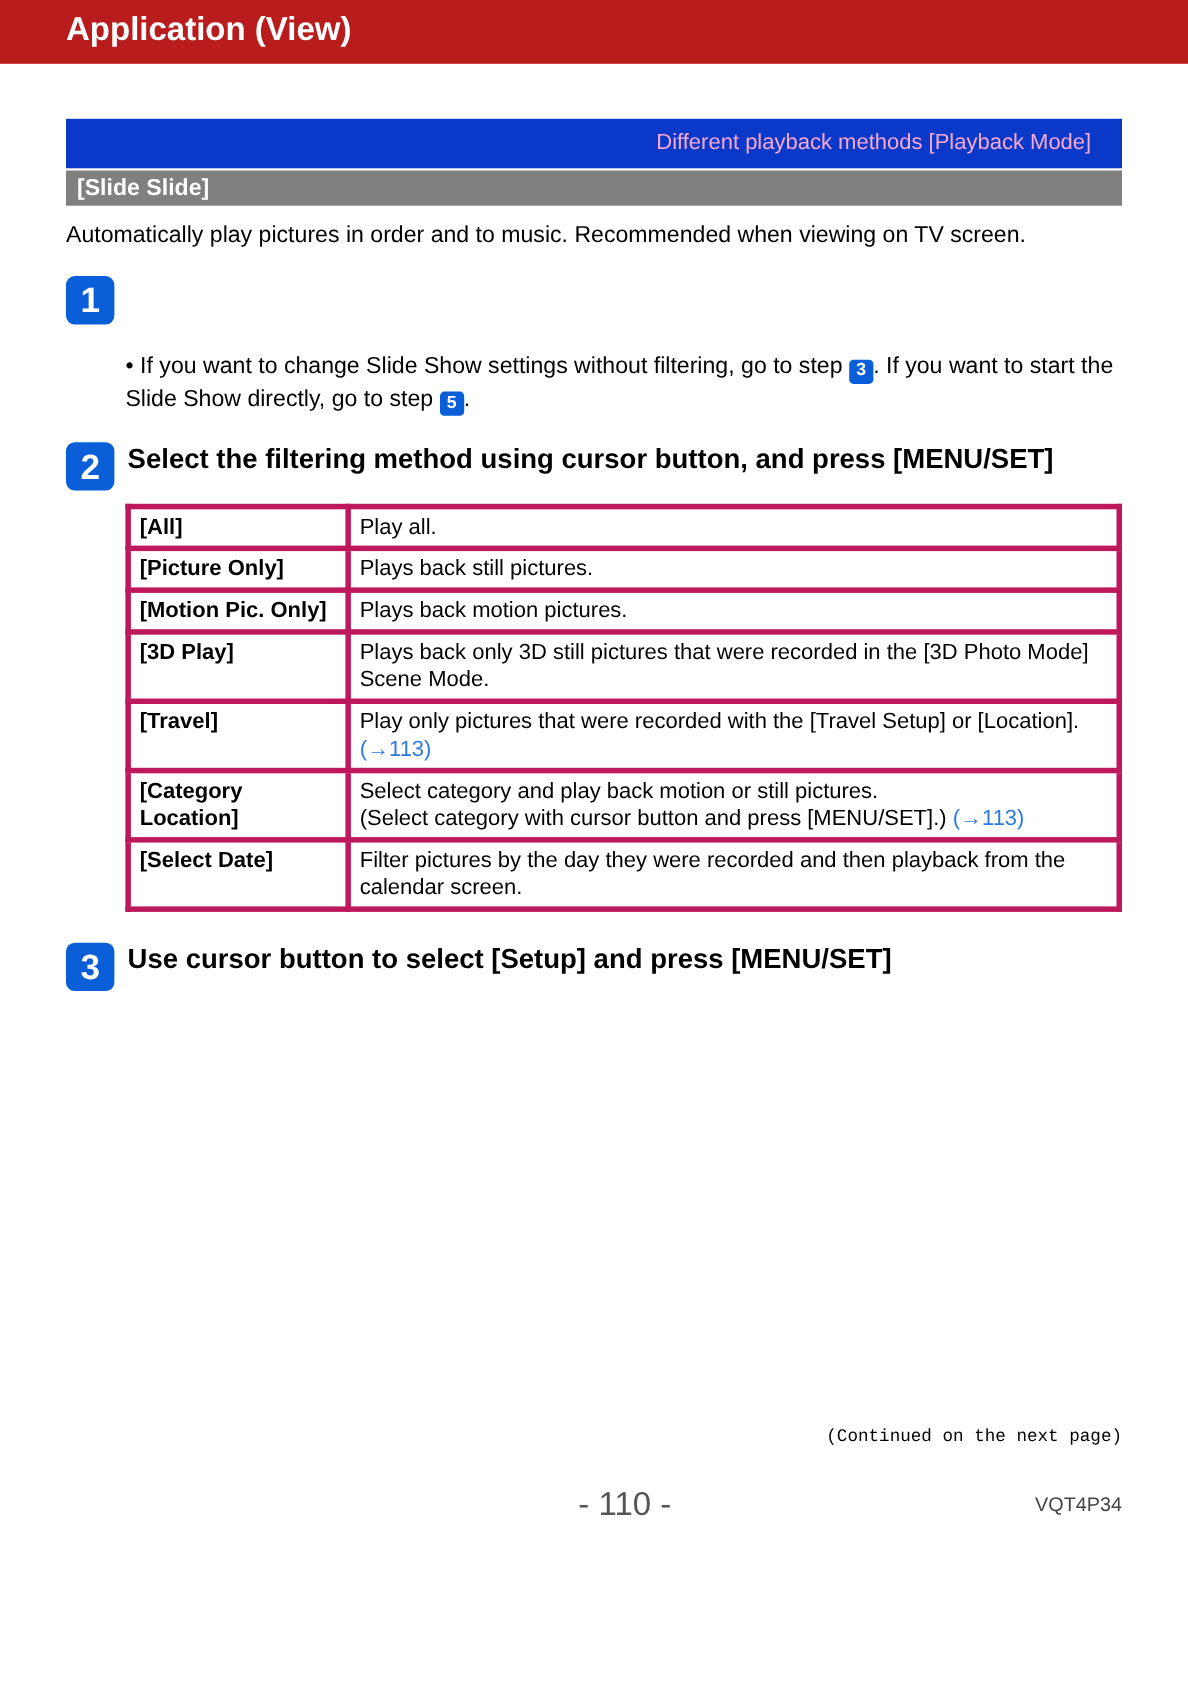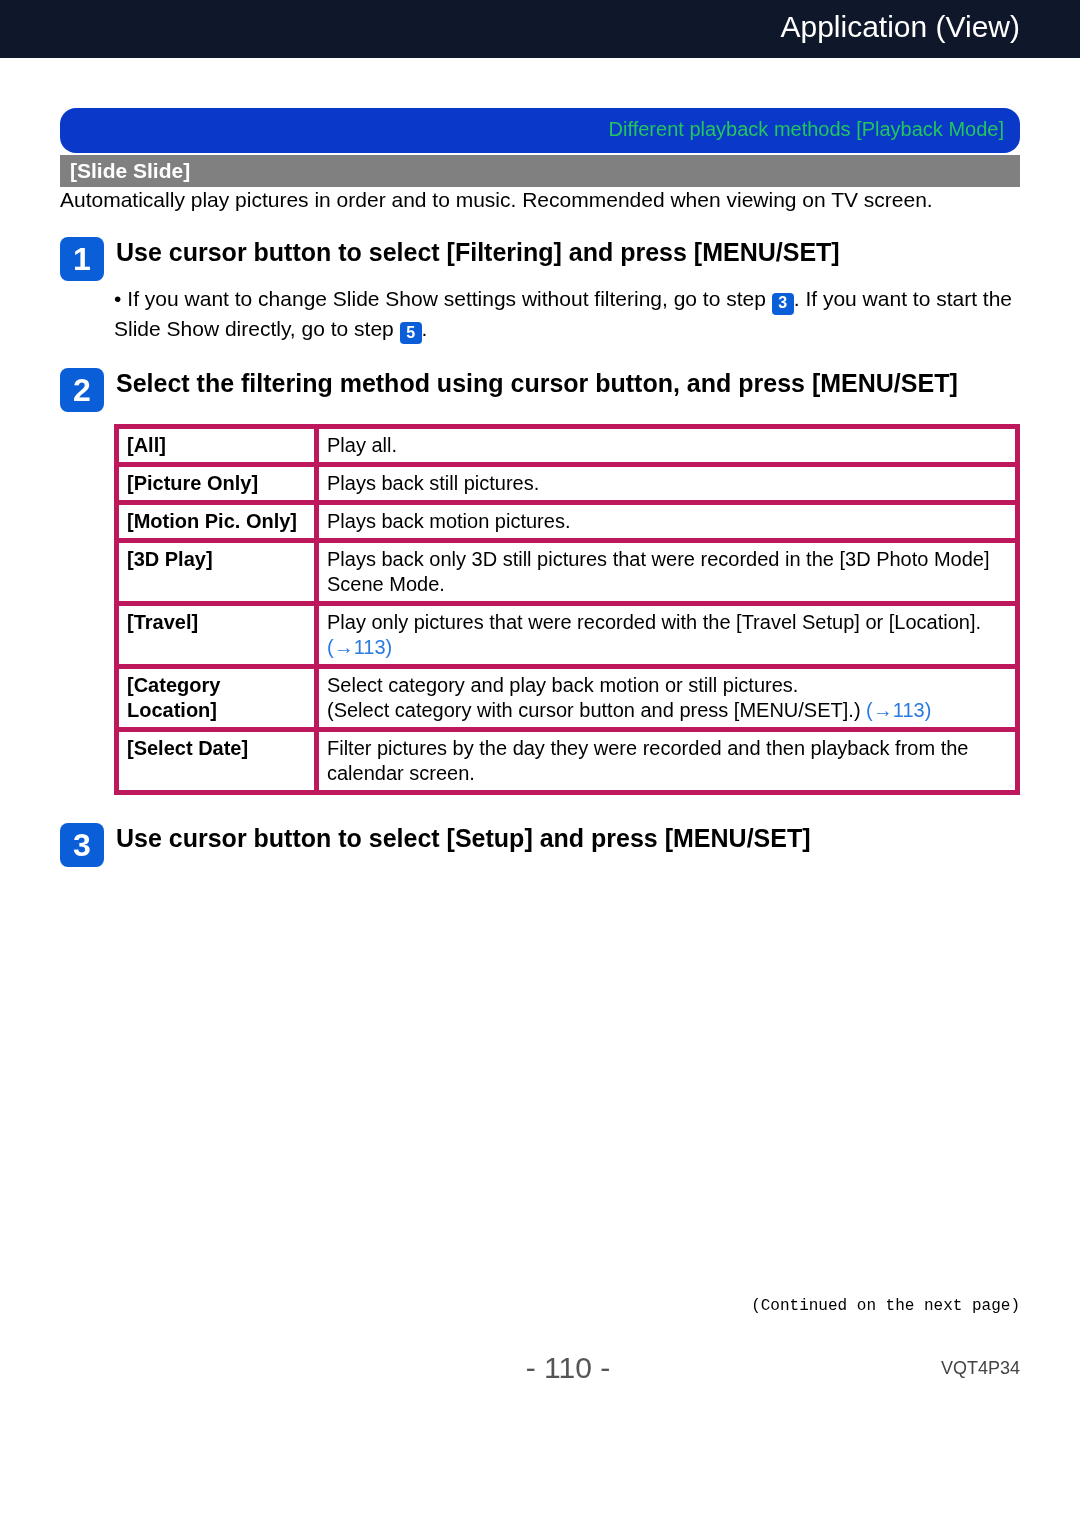--- a/index.html
+++ b/index.html
@@ -1,54 +1,53 @@
 <!DOCTYPE html>
 <html><head>
 <meta charset="utf-8">
 <style>
   * { margin: 0; padding: 0; box-sizing: border-box; }
   html, body { width: 1080px; background: #fff; font-family: Arial, Helvetica, sans-serif; color: #000; }
   .page { width: 1080px; min-height: 1535px; position: relative; }
   .header-bar {
-    background: #0f172a;
+    background: #b91c1c;
     color: #fff;
     padding: 10px 60px 14px 60px;
     font-size: 30px;
-    font-weight: 400;
-    text-align: right;
+    font-weight: 700;
   }
   .content { padding: 0 60px; }
   .blue-banner {
     background: #0a38c8;
-    color: #22c55e;
-    border-radius: 16px;
-    padding: 10px 16px 12px 16px;
+    color: #f9a8d4;
+    border-radius: 0;
+    padding: 10px 28px 12px 16px;
     margin-top: 50px;
     text-align: right;
     font-size: 20px;
   }
   .gray-subbar {
     background: #808080;
     color: #fff;
     font-weight: bold;
     padding: 4px 10px;
     font-size: 21px;
     margin-top: 2px;
   }
-  .intro { font-size: 21px; line-height: 1.25; }
+  .intro { font-size: 21px; margin-top: 14px; line-height: 1.25; }
   .step { display: flex; align-items: flex-start; margin-top: 24px; gap: 12px; }
   .step .num {
     flex: 0 0 44px; width: 44px; height: 44px;
     background: #0a5ed8; color: #fff; font-weight: bold;
     border-radius: 8px; display: flex; align-items: center; justify-content: center;
     font-size: 32px;
   }
   .step .body { flex: 1; }
   .step .title { font-size: 25px; font-weight: bold; line-height: 1.2; }
-  .bullet-row { font-size: 21px; margin-top: 4px; padding-left: 54px; line-height: 1.3; }
+  .bullet-row { font-size: 21px; margin-top: 24px; padding-left: 54px; line-height: 1.3; }
   .bullet-row .dot { padding-right: 6px; }
   .inline-badge {
     display: inline-flex; align-items: center; justify-content: center;
     width: 22px; height: 22px; background: #0a5ed8; color: #fff;
     border-radius: 4px; font-size: 16px; font-weight: bold;
     vertical-align: -2px;
   }
   table.filter {
     width: 100%; border-collapse: collapse; margin-top: 12px; margin-left: 54px;
     width: calc(100% - 54px);
@@ -79,23 +78,20 @@
     </div>
 
     <div class="gray-subbar">
       <span>[Slide Slide]</span>
     </div>
 
     <p class="intro">Automatically play pictures in order and to music. Recommended when viewing on TV screen.</p>
 
     <div class="step">
       <div class="num">1</div>
-      <div class="body">
-        <div class="title">Use cursor button to select [Filtering] and press [MENU/SET]</div>
-      </div>
     </div>
     <div class="bullet-row">
       <span class="dot">•</span><span>If you want to change Slide Show settings without filtering, go to step </span><span class="inline-badge">3</span><span>. If you want to start the Slide Show directly, go to step </span><span class="inline-badge">5</span><span>.</span>
     </div>
 
     <div class="step">
       <div class="num">2</div>
       <div class="body">
         <div class="title">Select the filtering method using cursor button, and press [MENU/SET]</div>
       </div>

